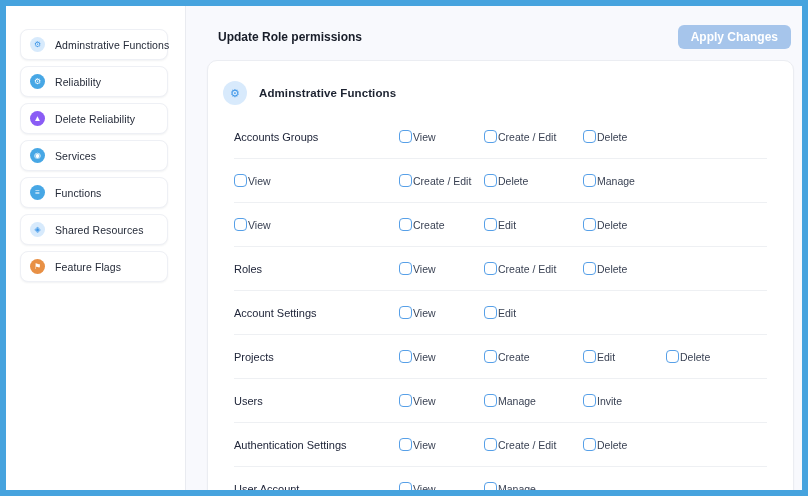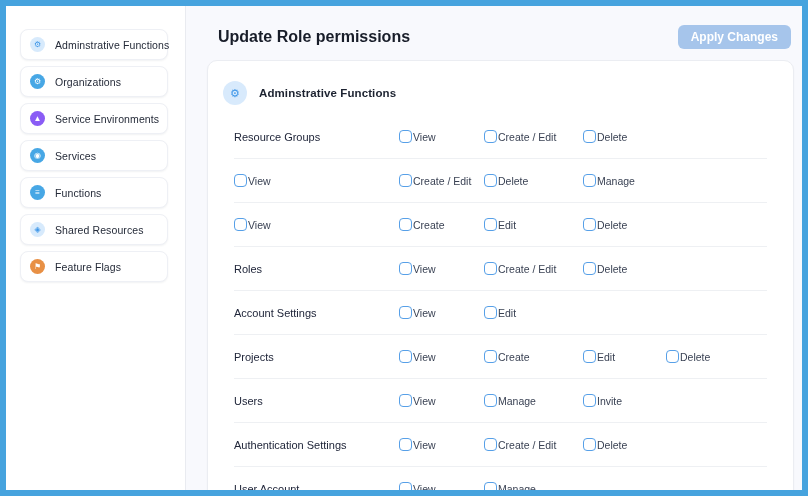--- a/index.html
+++ b/index.html
@@ -31,21 +31,21 @@
     font-size:10.5px; color:#252b39; font-weight:500;
     white-space:nowrap; letter-spacing:.1px;
   }
   
   .main { flex:1 1 auto; min-width:0; background:#f8f9fd; display:flex; flex-direction:column; }
   .topbar {
     flex:0 0 54px; height:54px; box-sizing:border-box;
     display:flex; align-items:center; justify-content:space-between;
     padding:8px 11px 0 32px;
   }
-  .page-title { margin:0; font-size:16px; font-weight:700; color:#181d29; }
+  .page-title { margin:0; font-size:12px; font-weight:700; color:#181d29; }
   .apply-btn {
     background:#a6c5eb; color:#ffffff; border:none; border-radius:6px;
     font-family:inherit; font-size:12px; font-weight:700;
     padding:5px 13px; cursor:pointer;
   }
   .card {
     margin:0 8px 0 21px; background:#ffffff;
     border:1px solid #ebedf2; border-radius:10px;
     box-shadow:0 1px 2px rgba(20,30,50,.04);
     padding:20px 26px 10px 26px; box-sizing:border-box;
@@ -78,26 +78,26 @@
 
   <aside class="sidebar">
     <div id="sidebar-list">
   <div class="nav-item">
     <span class="nav-icon" style="background: rgb(215, 234, 252); color: rgb(63, 151, 232);">⚙</span>
     <span class="nav-label">Adminstrative Functions</span>
   </div>
 
   <div class="nav-item">
     <span class="nav-icon" style="background: rgb(71, 167, 229); color: rgb(255, 255, 255);">⚙</span>
-    <span class="nav-label">Organizations</span>
+    <span class="nav-label">Reliability</span>
   </div>
 
   <div class="nav-item">
     <span class="nav-icon" style="background: rgb(138, 92, 245); color: rgb(255, 255, 255);">▲</span>
-    <span class="nav-label">Service Environments</span>
+    <span class="nav-label">Delete Reliability</span>
   </div>
 
   <div class="nav-item">
     <span class="nav-icon" style="background: rgb(71, 167, 229); color: rgb(255, 255, 255);">◉</span>
     <span class="nav-label">Services</span>
   </div>
 
   <div class="nav-item">
     <span class="nav-icon" style="background: rgb(71, 167, 229); color: rgb(255, 255, 255);">≡</span>
     <span class="nav-label">Functions</span>
@@ -121,21 +121,21 @@
       <button class="apply-btn" style="background: rgb(166, 197, 235);">Apply Changes</button>
     </div>
 
     <section class="card">
       <div class="card-head">
         <span class="card-icon">⚙</span>
         <h2 class="card-title">Adminstrative Functions</h2>
       </div>
       <div id="rows">
   <div class="prow">
-    <span class="prow-label">Resource Groups</span>
+    <span class="prow-label">Accounts Groups</span>
 
   <span class="opt">
     <span class="cbx" role="checkbox" aria-checked="false" style="border-color: rgb(87, 160, 232);"></span>
     <span class="opt-label">View</span>
   </span>
 
   <span class="opt">
     <span class="cbx" role="checkbox" aria-checked="false" style="border-color: rgb(87, 160, 232);"></span>
     <span class="opt-label">Create / Edit</span>
   </span>

